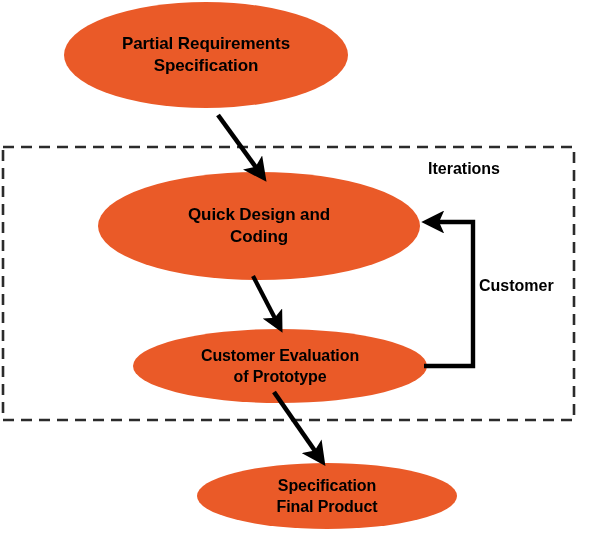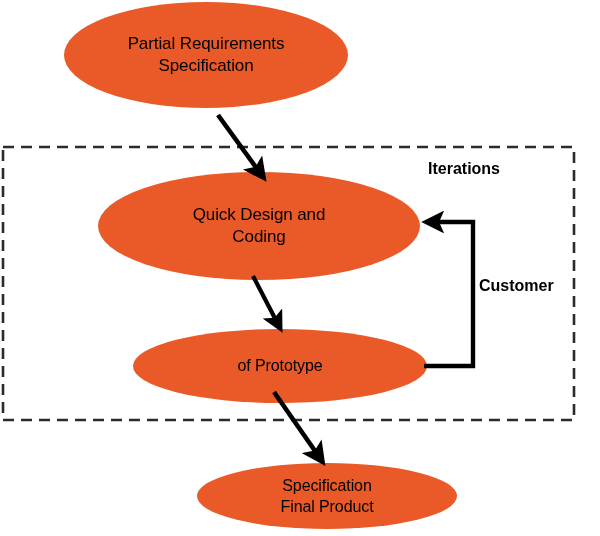--- a/index.html
+++ b/index.html
@@ -28,21 +28,21 @@
     display: block;
   }
   .node-label {
     position: absolute;
     display: flex;
     flex-direction: column;
     align-items: center;
     justify-content: center;
     text-align: center;
     color: #000000;
-    font-weight: normal;
+    font-weight: bold;
     font-family: "Liberation Sans", sans-serif;
     pointer-events: none;
     line-height: 1.32;
     letter-spacing: -0.1px;
   }
   .node-label span {
     display: block;
     white-space: nowrap;
   }
   .box-label {
@@ -82,20 +82,21 @@
     <span>Partial Requirements</span>
     <span>Specification</span>
   </div>
 
   <div class="node-label" style="left:98px; top:172px; width:322px; height:108px; font-size:17px;">
     <span>Quick Design and</span>
     <span>Coding</span>
   </div>
 
   <div class="node-label" style="left:133px; top:329px; width:294px; height:74px; font-size:16px;">
+    <span>Customer Evaluation</span>
     <span>of Prototype</span>
   </div>
 
   <div class="node-label" style="left:197px; top:463px; width:260px; height:66px; font-size:16px;">
     <span>Specification</span>
     <span>Final Product</span>
   </div>
 
   <div class="box-label" style="left:428px; top:160px; font-size:16px;">Iterations</div>
 

